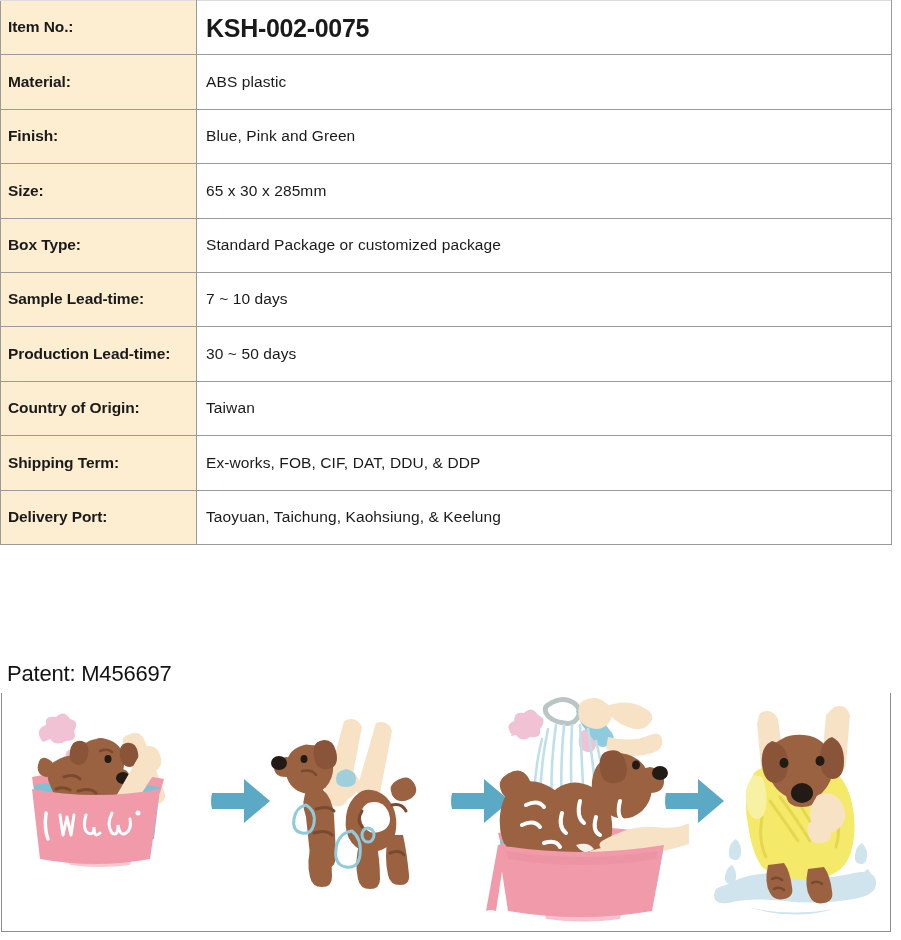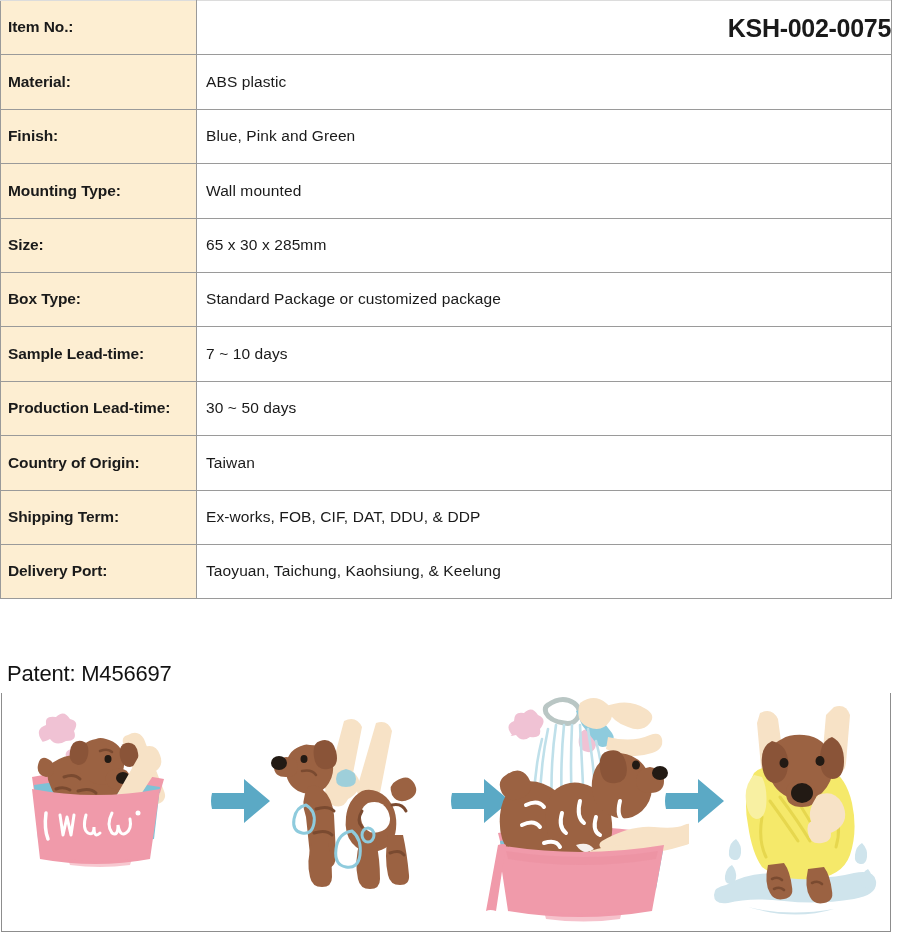--- a/index.html
+++ b/index.html
@@ -39,21 +39,20 @@
     padding-left: 9px;
     font-weight: normal;
     letter-spacing: 0.1px;
   }
   .spec-table tr.first td.label { border-top-color: #dcdcdc; }
   .spec-table tr.first td.value { border-top-color: #dcdcdc; }
   .spec-table td.value.item-no {
     font-size: 25px;
     font-weight: bold;
     letter-spacing: -0.3px;
-    text-align: right;
   }
 
   
   .patent-bar {
     position: absolute; left: 0; top: 655px;
     width: 892px; height: 38px;
     display: flex; align-items: center;
     padding-left: 7px;
     background: #ffffff;
   }
@@ -99,24 +98,20 @@
       <tr>
         <td class="label">Material:</td>
         <td class="value">ABS plastic</td>
       </tr>
 
       <tr>
         <td class="label">Finish:</td>
         <td class="value">Blue, Pink and Green</td>
       </tr>
 
-      <tr>
-        <td class="label">Mounting Type:</td>
-        <td class="value">Wall mounted</td>
-      </tr>
 
       <tr>
         <td class="label">Size:</td>
         <td class="value">65 x 30 x 285mm</td>
       </tr>
 
       <tr>
         <td class="label">Box Type:</td>
         <td class="value">Standard Package or customized package</td>
       </tr>

